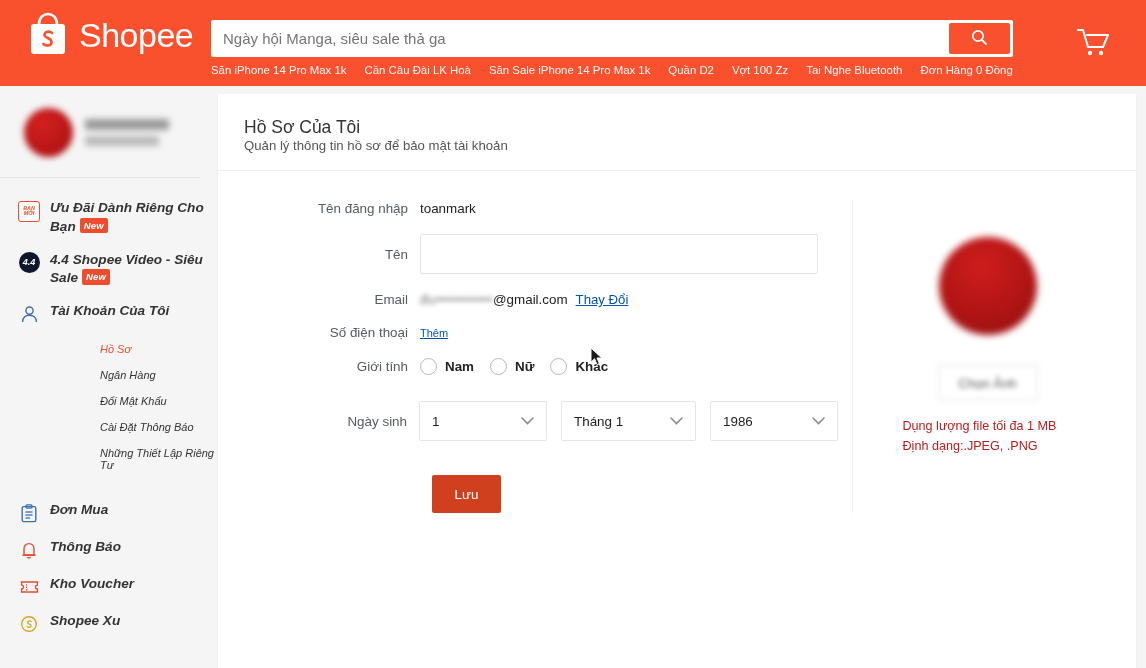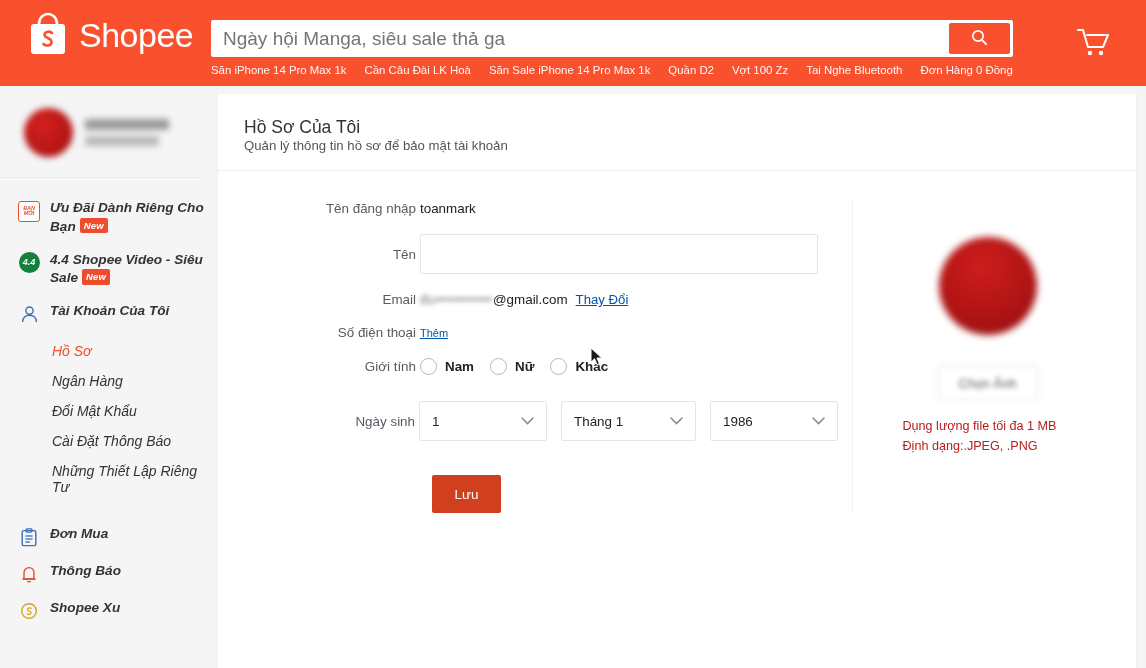--- a/index.html
+++ b/index.html
@@ -25,21 +25,21 @@
     color: #fff; font-size: 34px; font-weight: 400; letter-spacing: -0.5px;
     line-height: 1;
   }
   .searchbar {
     position: absolute; left: 211px; top: 20px;
     width: 802px; height: 37px; background: #fff; border-radius: 2px;
     display: flex; align-items: center; padding: 2px;
   }
   .search-input {
     flex: 1; border: none; outline: none; height: 100%;
-    padding: 0 10px; font-size: 19px; color: #222;
+    padding: 0 10px; font-size: 15px; color: #222;
     font-family: "Liberation Sans", sans-serif; background: transparent;
   }
   .search-input::placeholder { color: #757575; }
   .search-btn {
     width: 61px; height: 31px; background: #f9502e; border: none;
     border-radius: 2px; cursor: pointer; display: flex;
     align-items: center; justify-content: center; margin-right: 1px;
   }
   .hot-keywords {
     position: absolute; left: 211px; top: 64px;
@@ -99,27 +99,27 @@
     padding: 1px 4px 1.5px; vertical-align: 2px; margin-left: 4px;
     letter-spacing: 0.2px;
   }
   .badge-banmoi {
     width: 22px; height: 21px; border: 1.3px solid #ee4d2d; border-radius: 3px;
     background: #fff; display: flex; flex-direction: column;
     align-items: center; justify-content: center; line-height: 1;
   }
   .badge-banmoi span { font-size: 5.4px; color: #ee4d2d; font-weight: bold; }
   .badge-44 {
-    width: 21px; height: 21px; border-radius: 50%; background: #15803d;
+    width: 21px; height: 21px; border-radius: 50%; background: #0f172a;
     color: #fff; font-size: 9px; font-weight: bold;
     display: flex; align-items: center; justify-content: center;
   }
   .submenu { padding: 4px 0 8px 0; }
   .submenu-item {
-    padding: 7px 0 7px 52px; font-size: 14px; color: #333; cursor: pointer;
+    padding: 7px 0 7px 52px; font-size: 11px; color: #333; cursor: pointer; margin-left: 48px;
   }
   .submenu-item.active { color: #ee4d2d; }
   .menu-bottom { margin-top: 8px; }
 
   
   .content {
     position: absolute; left: 218px; top: 94px;
     width: 918px; height: 574px; background: #fff;
     box-shadow: 0 1px 2px rgba(0,0,0,0.06);
   }
@@ -130,21 +130,21 @@
   .body-wrap { display: flex; padding: 30px 0 0 0; }
   .form-col { width: 620px; padding-left: 12px; }
   .avatar-col {
     width: 270px; border-left: 1px solid #f0f0f0;
     display: flex; flex-direction: column; align-items: center;
     padding-top: 36px; margin-left: 14px;
   }
 
   .form-row { display: flex; align-items: center; margin-bottom: 18px; }
   .form-label {
-    width: 190px; text-align: right; padding-right: 4px;
+    width: 190px; text-align: right; padding-right: 12px;
     font-size: 13.4px; color: #555b62;
   }
   .form-value { font-size: 13.4px; color: #222; }
   .text-input {
     width: 398px; height: 40px; border: 1px solid #e5e5e5;
     border-radius: 2px; padding: 0 12px; font-size: 13.4px;
     outline: none; font-family: "Liberation Sans", sans-serif; color: #222;
     background: #fff;
   }
   .email-masked {
@@ -322,20 +322,31 @@
           <span class="mi-icon">
             <svg width="18" height="19" viewBox="0 0 18 19">
               <path d="M4 14 L4 7.8 C4 4.6, 6.3 2.6, 9 2.6 C11.7 2.6, 14 4.6, 14 7.8 L14 14 Z" fill="none" stroke="#e44a32" stroke-width="1.4" stroke-linejoin="round"></path>
               <line x1="2.4" y1="14.2" x2="15.6" y2="14.2" stroke="#e44a32" stroke-width="1.4"></line>
               <path d="M7.4 16 C7.8 17.2, 10.2 17.2, 10.6 16" fill="none" stroke="#e44a32" stroke-width="1.3"></path>
             </svg>
           </span>
           <span class="menu-label">Thông Báo</span>
         </div>
 
+        <div class="menu-item">
+          <span class="mi-icon">
+            <svg width="19" height="16" viewBox="0 0 19 16">
+              <path d="M1.6 3 h15.8 v3.1 a1.9 1.9 0 0 0 0 3.8 v3.1 h-15.8 v-3.1 a1.9 1.9 0 0 0 0 -3.8 z" fill="none" stroke="#e44a32" stroke-width="1.3"></path>
+              <line x1="6.6" y1="5.2" x2="6.6" y2="6.6" stroke="#e44a32" stroke-width="1.2"></line>
+              <line x1="6.6" y1="7.6" x2="6.6" y2="9" stroke="#e44a32" stroke-width="1.2"></line>
+              <line x1="6.6" y1="10" x2="6.6" y2="11.4" stroke="#e44a32" stroke-width="1.2"></line>
+            </svg>
+          </span>
+          <span class="menu-label">Kho Voucher</span>
+        </div>
 
         <div class="menu-item">
           <span class="mi-icon">
             <svg width="18" height="18" viewBox="0 0 18 18">
               <circle cx="9" cy="9" r="7.3" fill="none" stroke="#d9a520" stroke-width="1.4"></circle>
               <path d="M11.2 6.4 C10.4 5.4, 7.6 5.5, 7.5 7.3 C7.4 9.3, 11.2 8.8, 11.1 10.8 C11 12.6, 8.2 12.7, 7.3 11.6" fill="none" stroke="#d9a520" stroke-width="1.25" stroke-linecap="round"></path>
             </svg>
           </span>
           <span class="menu-label">Shopee Xu</span>
         </div>

